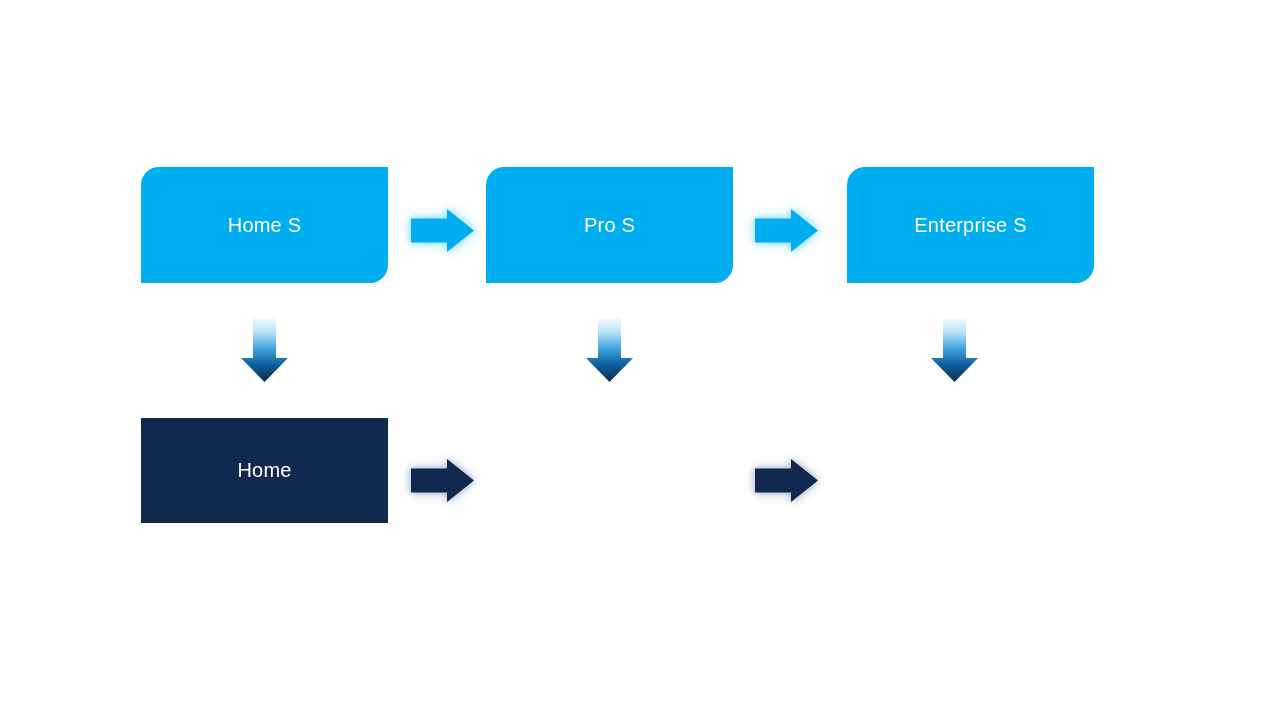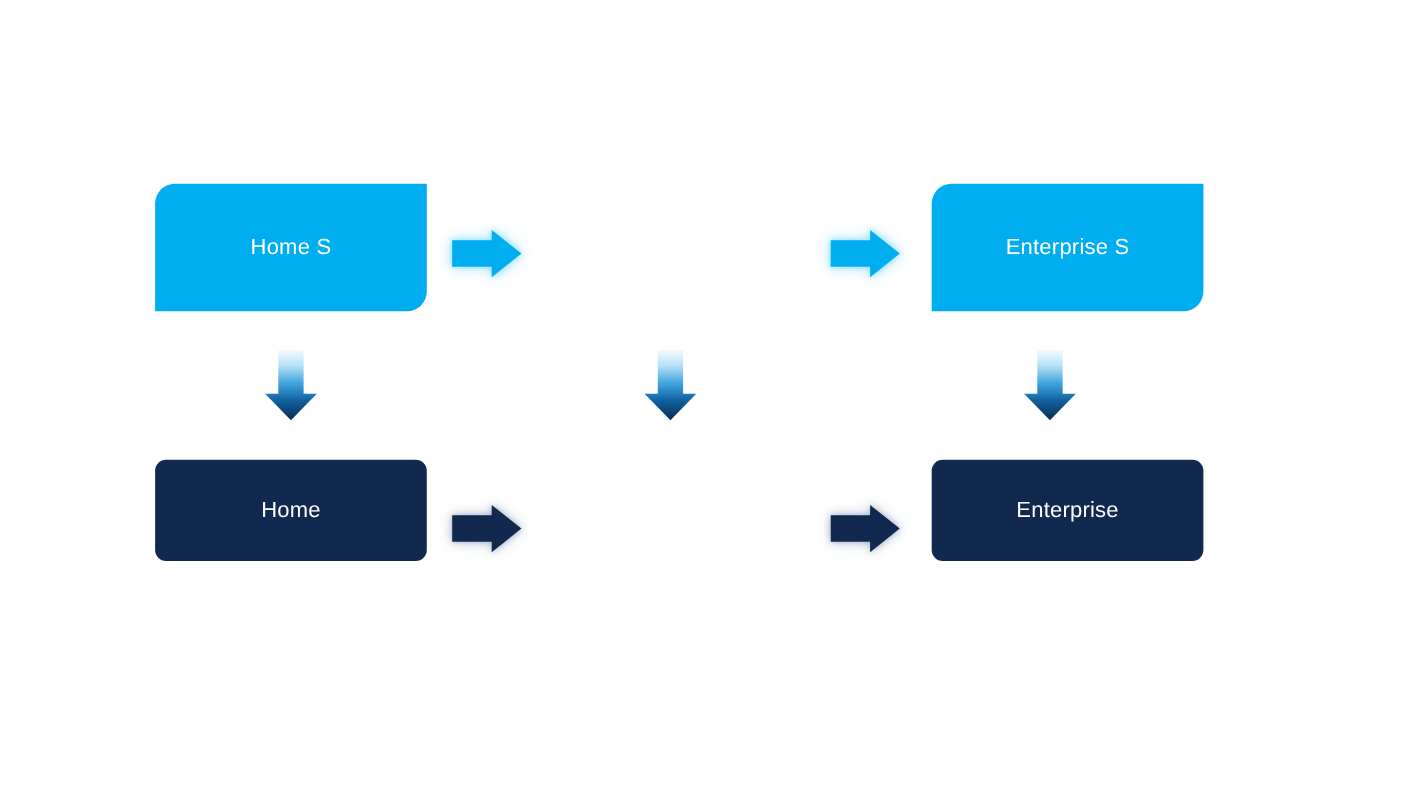--- a/index.html
+++ b/index.html
@@ -23,23 +23,22 @@
     text-align: center;
   }
   .node-top {
     top: 167px;
     height: 116px;
     background: #00AEEF;
     border-radius: 18px 0 18px 0;
   }
   .node-bottom {
     top: 418px;
-    height: 92px;
+    height: 105px;
     background: #12294F;
-    border-radius: 10px;
   }
   .col-1 { left: 141px; }
   .col-2 { left: 486px; }
   .col-3 { left: 847px; }
 
   .arrow-right {
     position: absolute;
     width: 64px;
     height: 45px;
   }
@@ -65,29 +64,29 @@
   .down-3 { left: 930px; }
 </style>
 </head>
 <body>
 
 <div class="canvas">
 
   <div class="node node-top col-1">
     <span>Home S</span>
   </div>
+  <div class="node node-top col-2">
+    <span>Pro S</span>
+  </div>
   <div class="node node-top col-3">
     <span>Enterprise S</span>
   </div>
 
   <div class="node node-bottom col-1">
     <span>Home</span>
-  </div>
-  <div class="node node-bottom col-3">
-    <span>Enterprise</span>
   </div>
 
   <svg class="arrow-right arrow-right-light gap-1" viewBox="0 0 64 45">
     <polygon points="0,10.5 36,10.5 36,1 63,22.5 36,44 36,34.5 0,34.5" fill="#00AEEF"></polygon>
   </svg>
   <svg class="arrow-right arrow-right-light gap-2" viewBox="0 0 64 45">
     <polygon points="0,10.5 36,10.5 36,1 63,22.5 36,44 36,34.5 0,34.5" fill="#00AEEF"></polygon>
   </svg>
 
   <svg class="arrow-right arrow-right-dark gap-1" viewBox="0 0 64 45">

